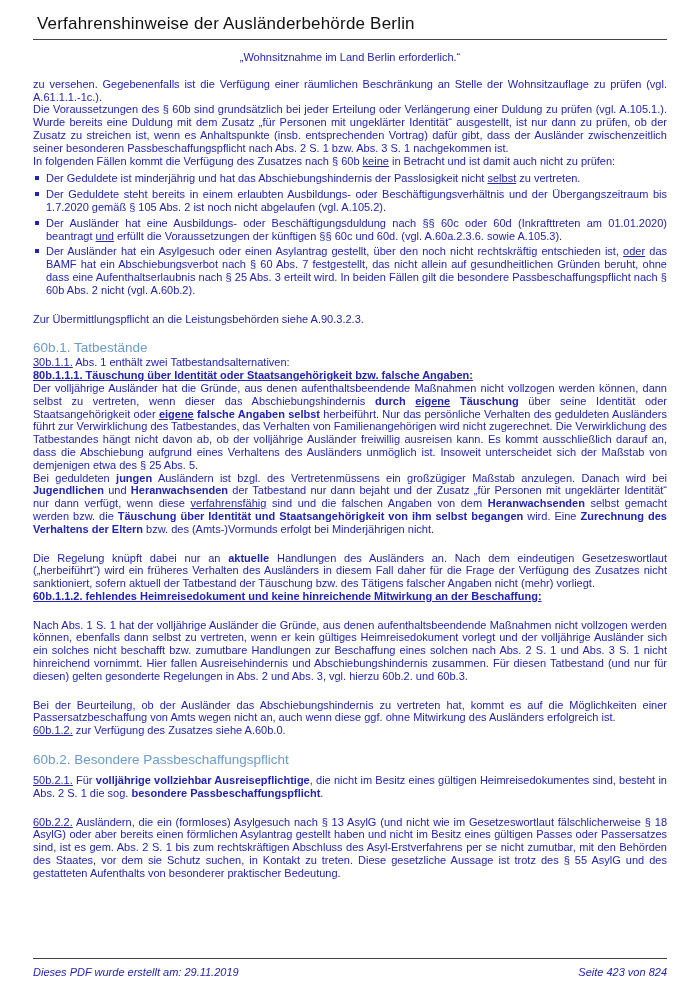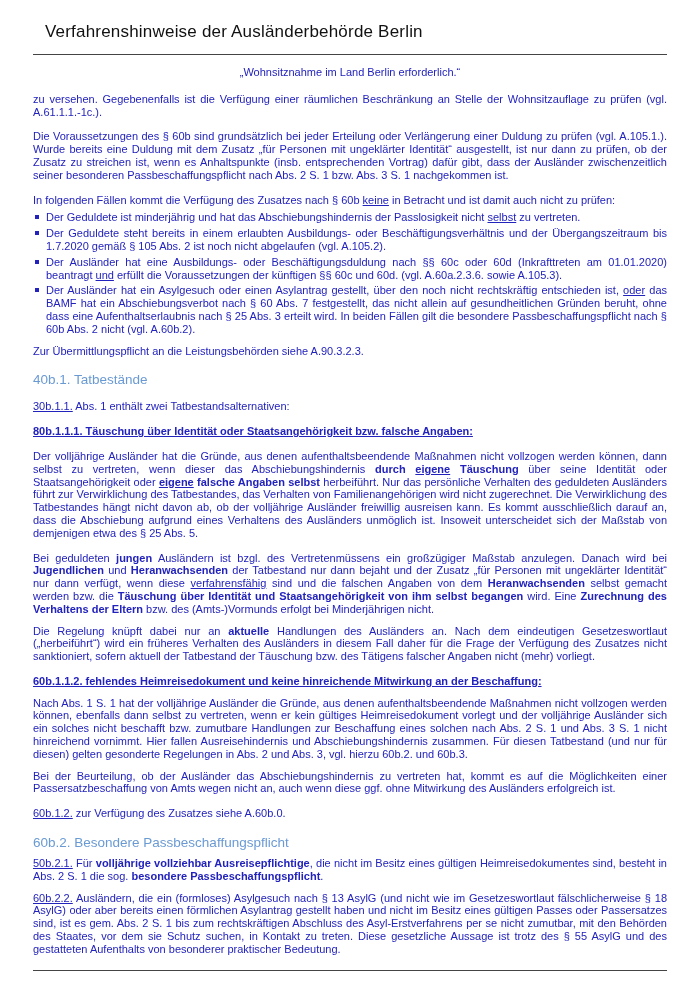--- a/index.html
+++ b/index.html
@@ -12,31 +12,31 @@
   body{
     width:700px;height:990px;background:#ffffff;
     font-family:"Liberation Sans",sans-serif;
   }
   .page{
     position:relative;width:700px;height:990px;overflow:hidden;
     padding:10px 33px 0;box-sizing:border-box;background:#ffffff;
   }
   .title{
     font-size:17px;font-weight:400;color:var(--color-title);
-    letter-spacing:.2px;margin:12px;
+    letter-spacing:.2px;margin:4px;
   }
   .rule{border:none;border-top:1px solid var(--color-rule);margin:5px 0 0;}
   .doc{
     color:var(--color-body);
     font-size:11px;line-height:12.8px;
   }
   .subtitle{margin-top:11px;text-align:center;}
   .para{text-align:justify;}
-  .blk{margin-top:12px;}
-  .mt0{margin-top:9px;}
+  .blk{margin-top:0;}
+  .mt0{margin-top:16px;}
   .mts{margin-top:6px;}
   .h2{
     color:var(--color-heading);font-size:13.5px;font-weight:400;
     margin:15px 0 0;line-height:16px;
   }
   ul.bullets{list-style:none;margin:5px 0 0;padding:0;}
   ul.bullets li{position:relative;padding-left:13px;margin-top:3px;text-align:justify;}
   .marker{position:absolute;left:2px;top:4px;width:4px;height:4px;background:var(--color-body);}
   .b{font-weight:bold;}
   .u{text-decoration:underline;}
@@ -81,21 +81,21 @@
         <span><span>Der Ausländer hat eine Ausbildungs- oder Beschäftigungsduldung nach §§ 60c oder 60d (Inkrafttreten am 01.01.2020) beantragt </span><span class="u">und</span><span> erfüllt die Voraussetzungen der künftigen §§ 60c und 60d. (vgl. A.60a.2.3.6. sowie A.105.3).</span></span>
       </li>
       <li>
         <span class="marker"></span>
         <span><span>Der Ausländer hat ein Asylgesuch oder einen Asylantrag gestellt, über den noch nicht rechtskräftig entschieden ist, </span><span class="u">oder</span><span> das BAMF hat ein Abschiebungsverbot nach § 60 Abs. 7 festgestellt, das nicht allein auf gesundheitlichen Gründen beruht, ohne dass eine Aufenthaltserlaubnis nach § 25 Abs. 3 erteilt wird. In beiden Fällen gilt die besondere Passbeschaffungspflicht nach § 60b Abs. 2 nicht (vgl. A.60b.2).</span></span>
       </li>
     </ul>
 
     <div class="para mt0"><span>Zur Übermittlungspflicht an die Leistungsbehörden siehe A.90.3.2.3.</span></div>
 
-    <h2 class="h2">40b.1. Tatbestände</h2>
+    <h2 class="h2">60b.1. Tatbestände</h2>
 
     <div class="para blk"><span class="u">30b.1.1.</span><span> Abs. 1 enthält zwei Tatbestandsalternativen:</span></div>
 
     <div class="para blk"><span class="b u">80b.1.1.1. Täuschung über Identität oder Staatsangehörigkeit bzw. falsche Angaben:</span></div>
 
     <div class="para blk"><span>Der volljährige Ausländer hat die Gründe, aus denen aufenthaltsbeendende Maßnahmen nicht vollzogen werden können, dann selbst zu vertreten, wenn dieser das Abschiebungshindernis </span><span class="b">durch </span><span class="b u">eigene</span><span class="b"> Täuschung</span><span> über seine Identität oder Staatsangehörigkeit oder </span><span class="b u">eigene</span><span class="b"> falsche Angaben selbst</span><span> herbeiführt. Nur das persönliche Verhalten des geduldeten Ausländers führt zur Verwirklichung des Tatbestandes, das Verhalten von Familienangehörigen wird nicht zugerechnet. Die Verwirklichung des Tatbestandes hängt nicht davon ab, ob der volljährige Ausländer freiwillig ausreisen kann. Es kommt ausschließlich darauf an, dass die Abschiebung aufgrund eines Verhaltens des Ausländers unmöglich ist. Insoweit unterscheidet sich der Maßstab von demjenigen etwa des § 25 Abs. 5.</span></div>
 
     <div class="para blk"><span>Bei geduldeten </span><span class="b">jungen</span><span> Ausländern ist bzgl. des Vertretenmüssens ein großzügiger Maßstab anzulegen. Danach wird bei </span><span class="b">Jugendlichen</span><span> und </span><span class="b">Heranwachsenden</span><span> der Tatbestand nur dann bejaht und der Zusatz „für Personen mit ungeklärter Identität“ nur dann verfügt, wenn diese </span><span class="u">verfahrensfähig</span><span> sind und die falschen Angaben von dem </span><span class="b">Heranwachsenden</span><span> selbst gemacht werden bzw. die </span><span class="b">Täuschung über Identität und Staatsangehörigkeit von ihm selbst begangen</span><span> wird. Eine </span><span class="b">Zurechnung des Verhaltens der Eltern</span><span> bzw. des (Amts-)Vormunds erfolgt bei Minderjährigen nicht.</span></div>
 
     <div class="para mt0"><span>Die Regelung knüpft dabei nur an </span><span class="b">aktuelle</span><span> Handlungen des Ausländers an. Nach dem eindeutigen Gesetzeswortlaut („herbeiführt“) wird ein früheres Verhalten des Ausländers in diesem Fall daher für die Frage der Verfügung des Zusatzes nicht sanktioniert, sofern aktuell der Tatbestand der Täuschung bzw. des Tätigens falscher Angaben nicht (mehr) vorliegt.</span></div>
@@ -112,15 +112,19 @@
 
     <div class="para mts"><span class="u">50b.2.1.</span><span> Für </span><span class="b">volljährige vollziehbar Ausreisepflichtige</span><span>, die nicht im Besitz eines gültigen Heimreisedokumentes sind, besteht in Abs. 2 S. 1 die sog. </span><span class="b">besondere Passbeschaffungspflicht</span><span>.</span></div>
 
 
     <div class="para mt0"><span class="u">60b.2.2.</span><span> Ausländern, die ein (formloses) Asylgesuch nach § 13 AsylG (und nicht wie im Gesetzeswortlaut fälschlicherweise § 18 AsylG) oder aber bereits einen förmlichen Asylantrag gestellt haben und nicht im Besitz eines gültigen Passes oder Passersatzes sind, ist es gem. Abs. 2 S. 1 bis zum rechtskräftigen Abschluss des Asyl-Erstverfahrens per se nicht zumutbar, mit den Behörden des Staates, vor dem sie Schutz suchen, in Kontakt zu treten. Diese gesetzliche Aussage ist trotz des § 55 AsylG und des gestatteten Aufenthalts von besonderer praktischer Bedeutung.</span></div>
 
   </div>
 
   <div class="footer">
     <hr class="rule">
+    <div class="footer-row">
+      <span>Dieses PDF wurde erstellt am: 29.11.2019</span>
+      <span>Seite 423 von 824</span>
+    </div>
   </div>
 
 </div>
 
 </body></html>

